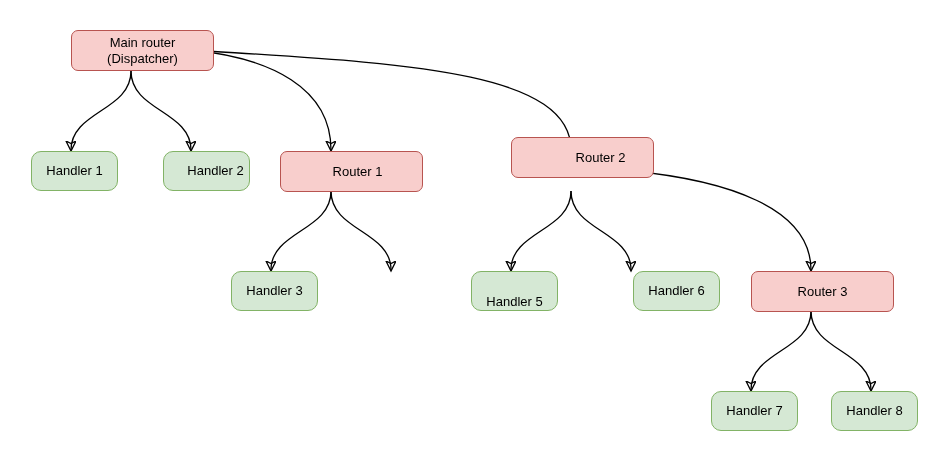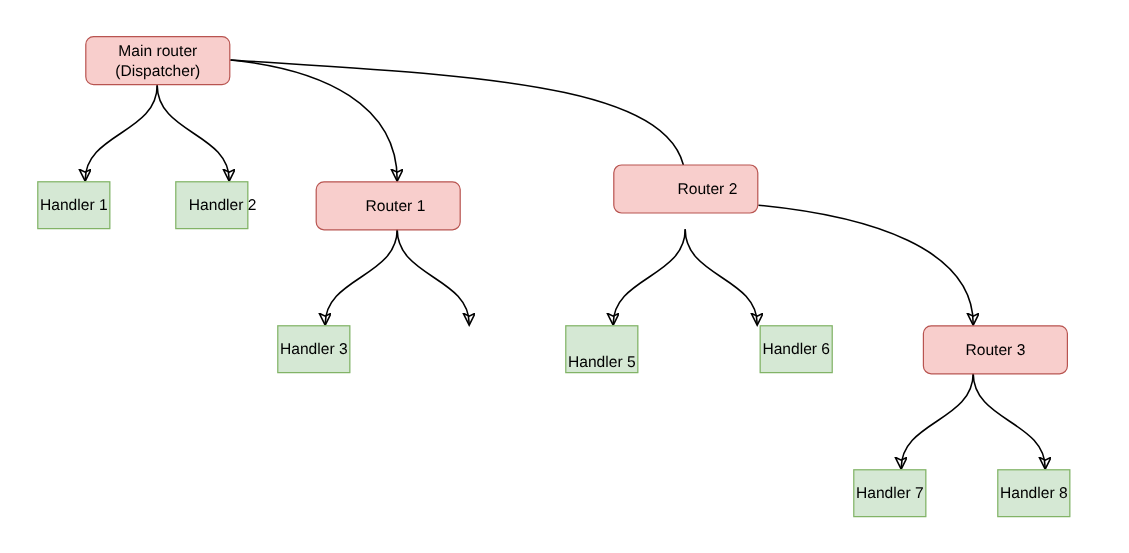--- a/index.html
+++ b/index.html
@@ -34,43 +34,43 @@
     flex-direction: column;
     align-items: center;
     justify-content: center;
     font-size: 13px;
     line-height: 16px;
     color: #000000;
     text-align: center;
     white-space: nowrap;
   }
   .router {
-    width: 121px;
+    width: 143px;
     height: 41px;
     background: #f8cecc;
     border: 1.3px solid #b85450;
     border-radius: 7px;
   }
   .handler {
-    width: 61px;
+    width: 87px;
     height: 40px;
     background: #d5e8d4;
     border: 1.3px solid #82b366;
-    border-radius: 0;
+    border-radius: 10px;
   }
   #node-main     { left: 71px;  top: 30px;  }
   #node-handler1 { left: 31px;  top: 151px; }
-  #node-handler2 { left: 146px; top: 151px; padding-left: 18px; }
-  #node-router1  { left: 263px; top: 151px; padding-left: 12px; }
+  #node-handler2 { left: 163px; top: 151px; padding-left: 18px; }
+  #node-router1  { left: 280px; top: 151px; padding-left: 12px; }
   #node-router2  { left: 511px; top: 137px; padding-left: 36px; }
   #node-handler3 { left: 231px; top: 271px; }
   #node-handler4 { left: 351px; top: 271px; }
   #node-handler5 { left: 471px; top: 271px; justify-content: flex-end; }
   #node-handler6 { left: 589px; top: 271px; margin-left: 44px; }
-  #node-router3  { left: 751px; top: 271px; margin-left: 18px; }
+  #node-router3  { left: 751px; top: 271px; }
   #node-handler7 { left: 711px; top: 391px; text-align: center; }
   #node-handler8 { left: 831px; top: 391px; }
 </style>
 </head>
 <body>
 
 <div class="canvas">
 
   <svg class="edges" viewBox="0 0 941 461" xmlns="http://www.w3.org/2000/svg">
     <defs>

